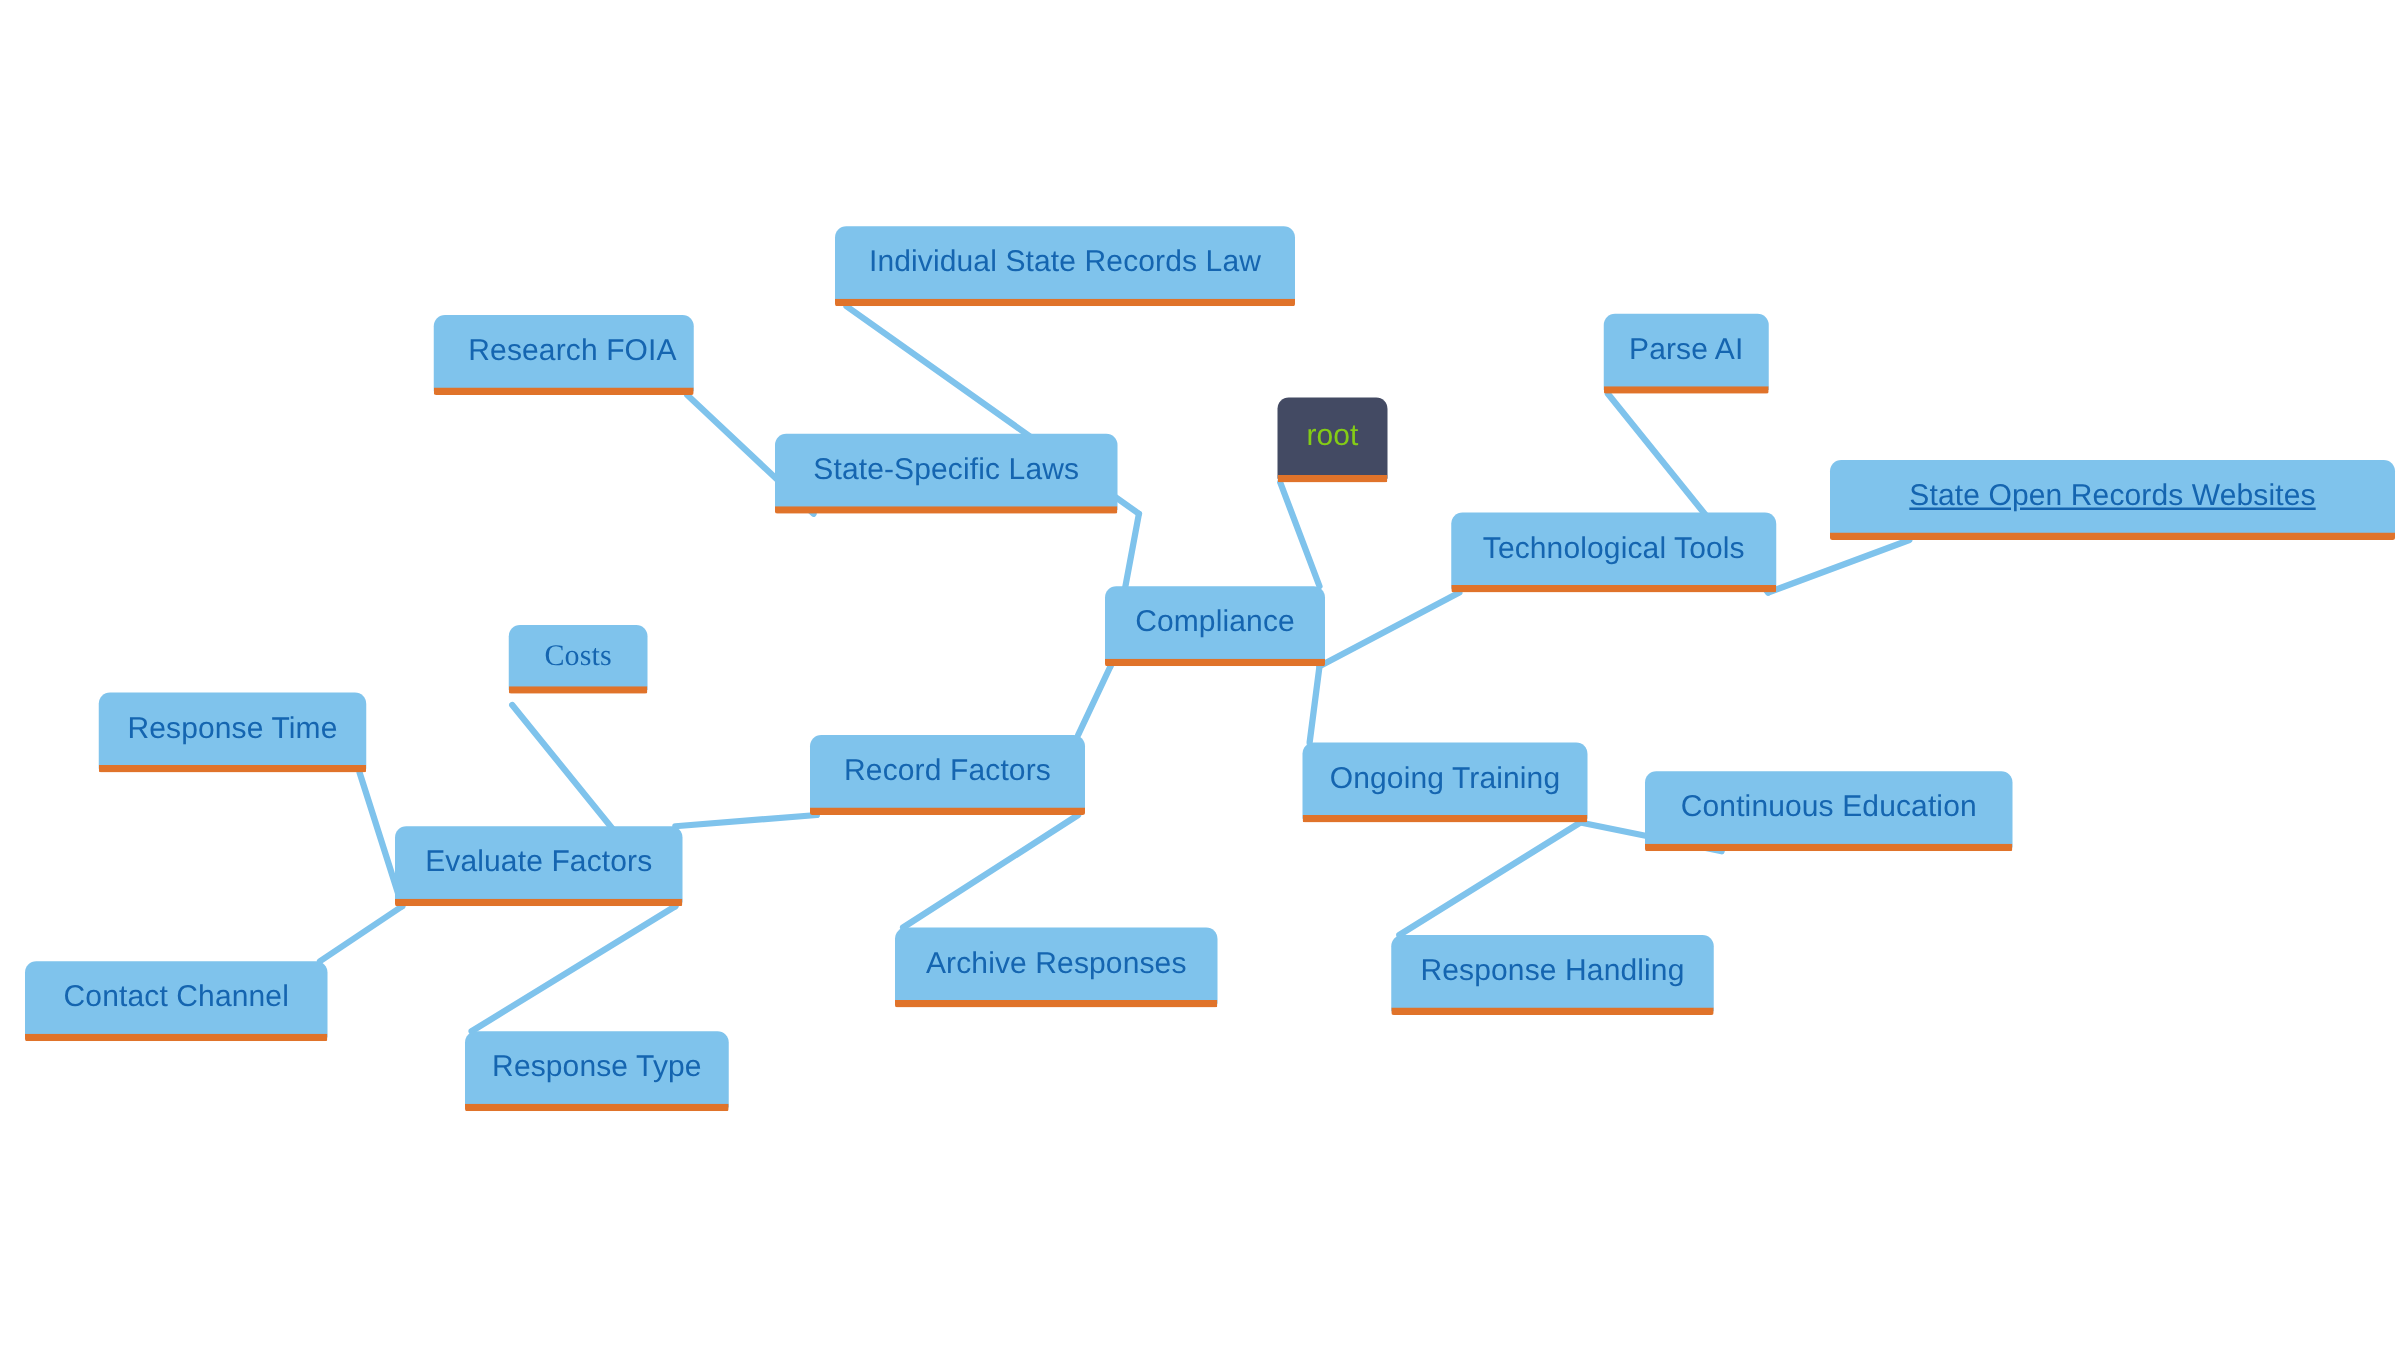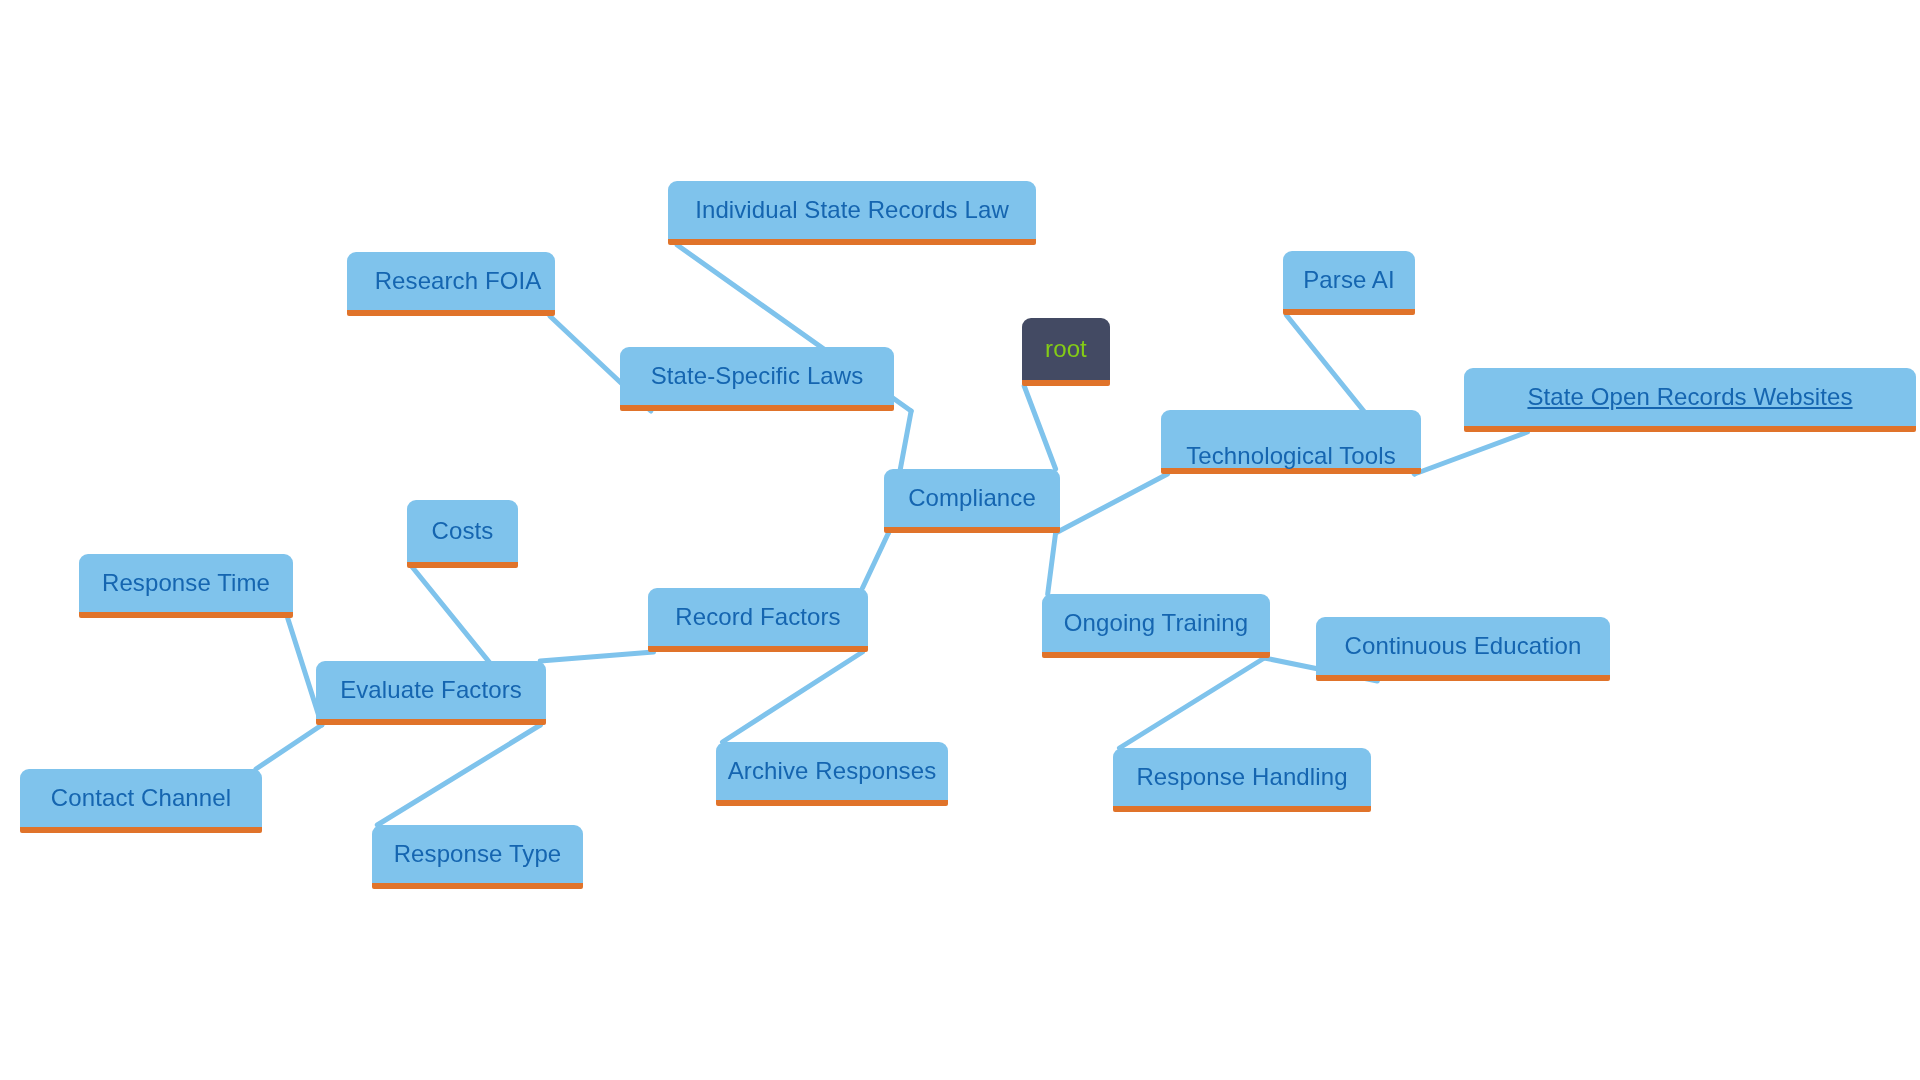--- a/index.html
+++ b/index.html
@@ -82,42 +82,42 @@
       </div>
       <div class="node" style="left: 620px; top: 347px; width: 274px; height: 64px;">
         <span>State-Specific Laws</span>
       </div>
       <div class="node" style="left: 668px; top: 181px; width: 368px; height: 64px;">
         <span>Individual State Records Law</span>
       </div>
       <div class="node" style="left: 347px; top: 252px; width: 208px; height: 64px; padding-left: 28px;">
         <span>Research FOIA</span>
       </div>
-      <div class="node" style="left: 1161px; top: 410px; width: 260px; height: 64px; align-items: flex-end;">
+      <div class="node" style="left: 1161px; top: 410px; width: 260px; height: 64px;">
         <span>Technological Tools</span>
       </div>
       <div class="node" style="left: 1283px; top: 251px; width: 132px; height: 64px;">
         <span>Parse AI</span>
       </div>
       <div class="node" style="left: 1464px; top: 368px; width: 452px; height: 64px; text-decoration: underline;">
         <span>State Open Records Websites</span>
       </div>
       <div class="node" style="left: 648px; top: 588px; width: 220px; height: 64px;">
         <span>Record Factors</span>
       </div>
-      <div class="node" style="left: 716px; top: 742px; width: 232px; height: 64px;">
+      <div class="node" style="left: 716px; top: 742px; width: 258px; height: 64px;">
         <span>Archive Responses</span>
       </div>
       <div class="node" style="left: 316px; top: 661px; width: 230px; height: 64px;">
         <span>Evaluate Factors</span>
       </div>
       <div class="node" style="left: 79px; top: 554px; width: 214px; height: 64px;">
         <span>Response Time</span>
       </div>
-      <div class="node" style="left: 407px; top: 500px; width: 111px; height: 68px;">
+      <div class="node" style="left: 407px; top: 500px; width: 111px; height: 55px; font-family: Liberation Serif, serif;">
         <span>Costs</span>
       </div>
       <div class="node" style="left: 20px; top: 769px; width: 242px; height: 64px;">
         <span>Contact Channel</span>
       </div>
       <div class="node" style="left: 372px; top: 825px; width: 211px; height: 64px;">
         <span>Response Type</span>
       </div>
       <div class="node" style="left: 1042px; top: 594px; width: 228px; height: 64px;">
         <span>Ongoing Training</span>

